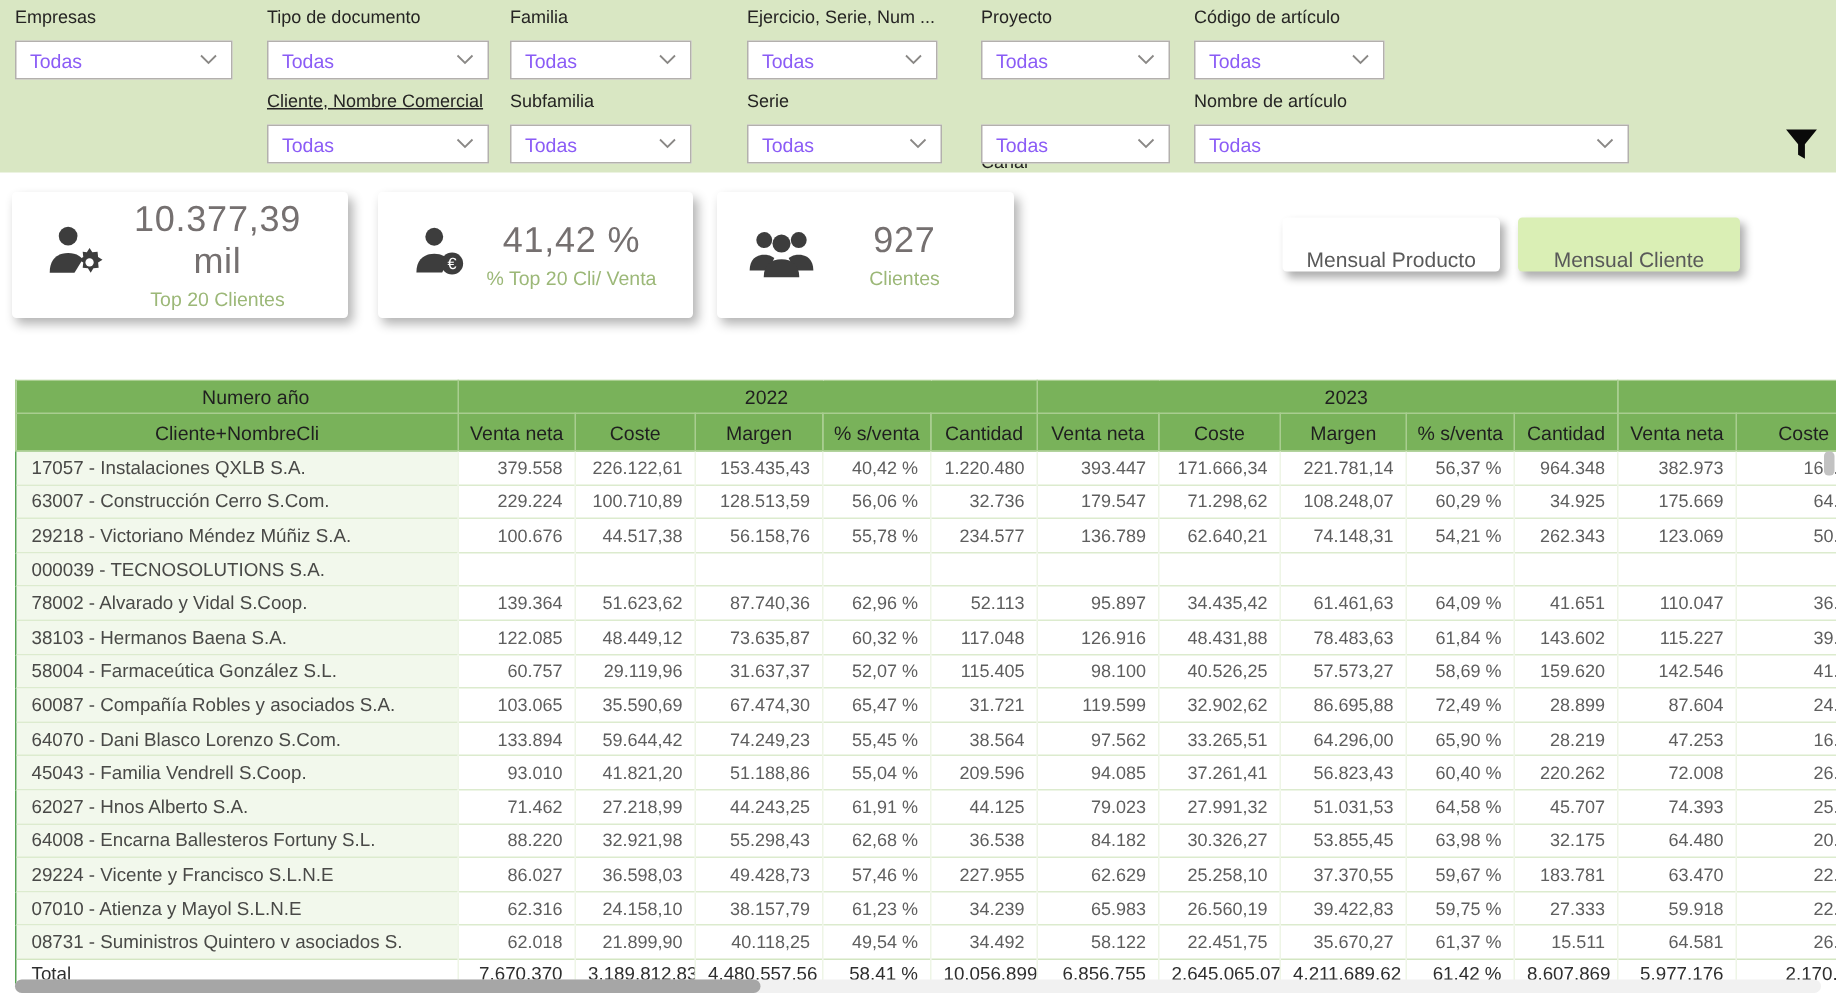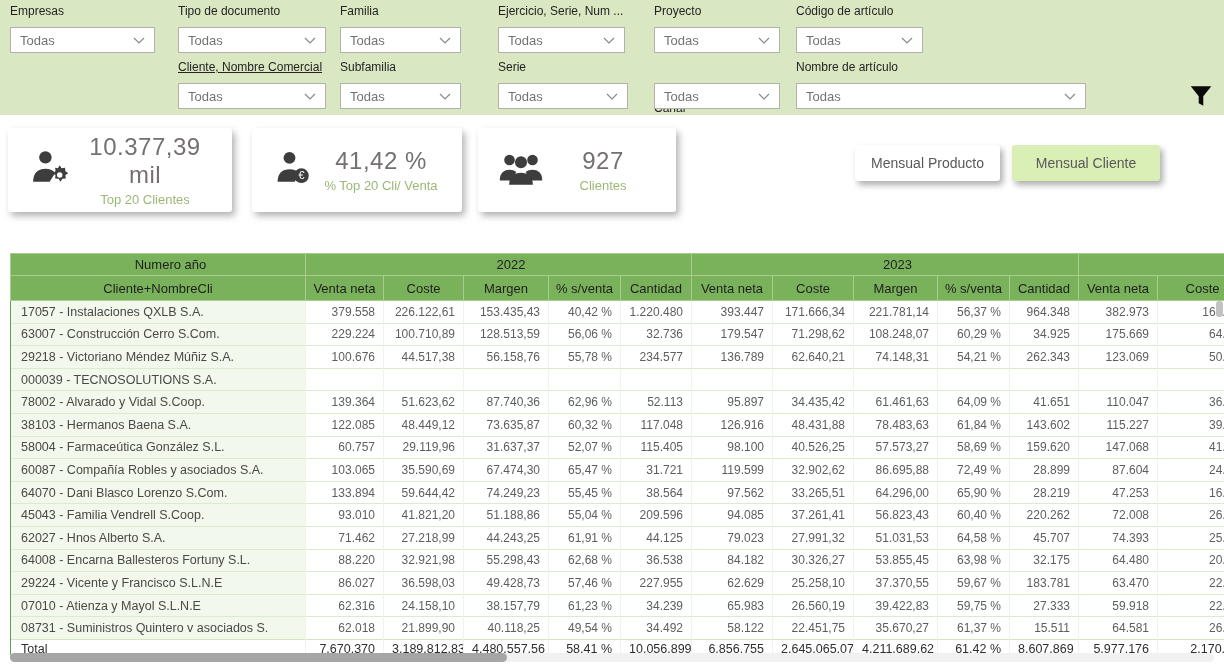--- a/index.html
+++ b/index.html
@@ -5,34 +5,34 @@
   * { margin:0; padding:0; box-sizing:border-box; }
   body { background:#e8e8e8; }
   .canvas { position:relative; width:1224px; height:672px; background:#ffffff;
             font-family:"Liberation Sans", sans-serif; overflow:hidden; }
 
   
   .filterbar { position:absolute; left:0; top:0; width:1224px; height:115px; background:#d9e7c3; }
   .flabel { position:absolute; font-size:12px; color:#252423; white-space:nowrap; }
   .dd { position:absolute; height:26px; background:#fff; border:1px solid #b3b0ad;
         display:flex; align-items:center; justify-content:space-between; padding:0 9px; cursor:pointer; }
-  .dd .val { font-size:13px; color:#737373; }
+  .dd .val { font-size:13px; color:#8b5cf6; }
   .funnel { position:absolute; left:1188px; top:82px; width:26px; height:28px; cursor:pointer; }
 
   
   .card { position:absolute; top:128px; height:84px; background:#fff; border-radius:3px;
           box-shadow:3px 4px 7px rgba(0,0,0,0.30); display:flex; align-items:center; }
   .card .icon { margin-left:20px; flex:0 0 auto; }
   .card .txt { flex:1; text-align:center; padding-right:14px; }
   .card .val { font-size:24px; color:#757070; letter-spacing:0.5px; }
   .card .lbl { font-size:13px; color:#9cb878; margin-top:3px; }
 
   
   .viewbtn { position:absolute; top:145px; height:36px; border-radius:3px; background:#fff;
-             display:flex; align-items:center; justify-content:center; font-size:14px; color:#595959;
+             display:flex; align-items:flex-end; justify-content:center; font-size:14px; color:#595959;
              box-shadow:3px 4px 6px rgba(0,0,0,0.32); cursor:pointer; }
   .viewbtn.active { background:#daefb5; }
 
   
   .tablewrap { position:absolute; left:10px; top:253px; width:1214px; height:405px; overflow:hidden; }
   table { border-collapse:collapse; table-layout:fixed; width:1237px; }
   thead th { background:#79b25a; color:#1f1f1f; font-weight:normal; font-size:13px;
              border:1px solid #a9cd90; text-align:center; }
   thead tr.g th { height:22px;padding-left:25px; }
   thead tr.c th { height:25px; }
@@ -332,21 +332,21 @@
             <td class="num gs">60.757</td>
             <td class="num">29.119,96</td>
             <td class="num">31.637,37</td>
             <td class="num">52,07 %</td>
             <td class="num">115.405</td>
             <td class="num gs">98.100</td>
             <td class="num">40.526,25</td>
             <td class="num">57.573,27</td>
             <td class="num">58,69 %</td>
             <td class="num">159.620</td>
-            <td class="num gs">147.068</td>
+            <td class="num gs">142.546</td>
             <td class="num">41.74</td>
           </tr>
           <tr class="">
             <td class="name">60087 -  Compañía Robles y asociados S.A.</td>
             <td class="num gs">103.065</td>
             <td class="num">35.590,69</td>
             <td class="num">67.474,30</td>
             <td class="num">65,47 %</td>
             <td class="num">31.721</td>
             <td class="num gs">119.599</td>

